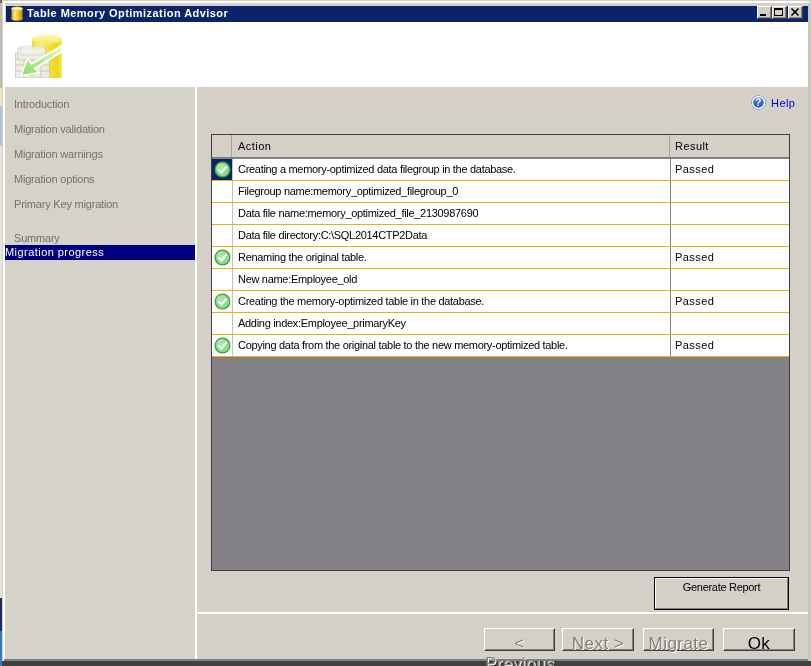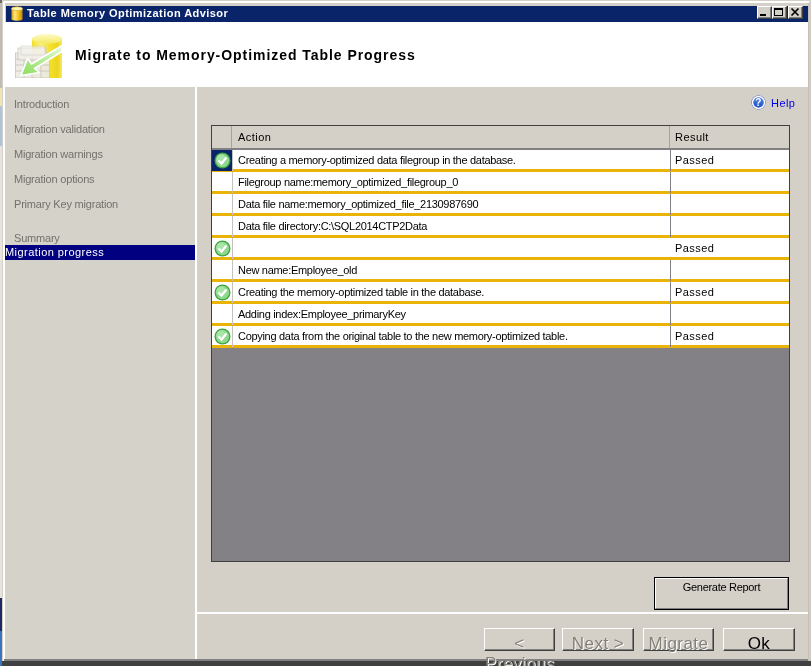--- a/index.html
+++ b/index.html
@@ -44,26 +44,26 @@
 #side { left:5px; top:87px; width:190px; height:572px; background:#d5d2ca; }
 #sidesep { left:195px; top:87px; width:2px; height:572px; background:#ffffff; }
 .nav { position:absolute; left:14px; height:13px; line-height:13px; color:#72726b; font-size:11px; white-space:nowrap; letter-spacing:-0.2px; }
 #navsel { position:absolute; left:5px; top:245px; width:190px; height:15px; background:#000080; color:#fff; font-size:11px; line-height:15px; }
 
 
 #helpicon { left:751px; top:95px; }
 #helptxt { left:771px; top:97px; color:#0000e6; font-size:11px; line-height:13px; }
 
 
-#grid { left:211px; top:125px; width:579px; height:437px; background:#838186; border:1px solid #404040;text-decoration:underline; }
+#grid { left:211px; top:134px; width:579px; height:437px; background:#838186; border:1px solid #404040;text-decoration:underline; }
 #ghead { position:absolute; left:0; top:0; width:577px; height:23px; background:#d4d0c8; border-bottom:1px solid #808080; }
 #ghead .c1 { position:absolute; left:0; top:0; width:20px; height:22px; border-right:1px solid #a5a39c; }
 #ghead .c2 { position:absolute; left:21px; top:0; width:437px; height:22px; border-right:1px solid #a5a39c; padding:5px 0 0 5px; }
 #ghead .c3 { position:absolute; left:459px; top:0; width:118px; height:22px; padding:5px 0 6px 4px; }
-.row { position:absolute; left:0; width:577px; height:22px; background:#ffffff; border-bottom:3px solid #eab308; }
+.row { position:absolute; left:0; width:577px; height:22px; background:#ffffff; border-bottom:1px solid #eab308; }
 .row .ic { position:absolute; left:0; top:0; width:21px; height:21px; border-right:1px solid #c4c2bd; }
 .row .ic.sel { background:#0a246a; }
 .row .ac { position:absolute; left:21px; top:0; width:438px; height:21px; border-right:1px solid #828086; padding:4px 0 0 5px; white-space:nowrap; overflow:hidden; letter-spacing:-0.3px; }
 .row .re { position:absolute; left:459px; top:0; width:118px; height:21px; padding:4px 0 0 4px; }
 .row svg.chk { position:absolute; left:2px; top:2px; }
 
 
 #genrep { left:654px; top:577px; width:135px; height:33px; background:#d4d0c8;
   border:1px solid #000000; font-size:11px; text-align:center; padding-top:3px; letter-spacing:-0.3px; }
 #genrep .in { position:absolute; left:0; top:0; right:0; bottom:0;
@@ -160,21 +160,20 @@
         <line x1="0.5" y1="34" x2="34.5" y2="34"></line>
         <line x1="0.5" y1="40" x2="34.5" y2="40"></line>
       <line x1="9" y1="22" x2="9" y2="47"></line>
         <line x1="17" y1="22" x2="17" y2="47"></line>
         <line x1="26" y1="22" x2="26" y2="47"></line>
       <rect x="3" y="17" width="28" height="12" fill="#f1efe9" opacity="0.85"></rect>
       <rect x="6" y="15" width="24" height="9" fill="#f4f2ed" opacity="0.55"></rect>
     </g>
     <path d="M47 14.5 L16.5 33 L12.5 27.5 L6 44.5 L24.5 41.5 L19.5 37.5 L47 20.5 Z" fill="url(#garr)" stroke="#ffffff" stroke-width="1.6" stroke-linejoin="round"></path>
   </svg>
-  <span id="bigtitle">Migrate to Memory-Optimized Table Progress</span>
 </div>
 
 <div class="abs" id="side"></div>
 <div class="abs" id="sidesep"></div>
 <span class="nav" style="top:98px;">Introduction</span>
 <span class="nav" style="top:123px;">Migration validation</span>
 <span class="nav" style="top:148px;">Migration warnings</span>
 <span class="nav" style="top:173px;">Migration options</span>
 <span class="nav" style="top:198px;">Primary Key migration</span>
 <span class="nav" style="top:232px;">Summary</span>
@@ -229,20 +228,21 @@
     </div>
   <div class="row" style="top:112px;">
     <div class="ic">
         <svg class="chk" width="17" height="17" viewBox="0 0 17 17">
           <circle cx="8.5" cy="8.5" r="8" fill="#3da53d"></circle>
           <circle cx="8.5" cy="8.5" r="6.7" fill="#8fd88f"></circle>
           <circle cx="7" cy="7" r="4.5" fill="#a8e4a8"></circle>
           <path d="M4.5 8.5 L7.5 11.5 L12.5 5.5" stroke="#ffffff" stroke-width="2.2" fill="none"></path>
         </svg>
       </div>
+    <div class="ac">Renaming the original table.</div>
     <div class="re">Passed</div>
   </div>
   <div class="row" style="top:134px;">
       <div class="ic"></div>
       <div class="ac">New name:Employee_old</div>
       <div class="re"></div>
     </div>
   <div class="row" style="top:156px;">
     <div class="ic">
         <svg class="chk" width="17" height="17" viewBox="0 0 17 17">

